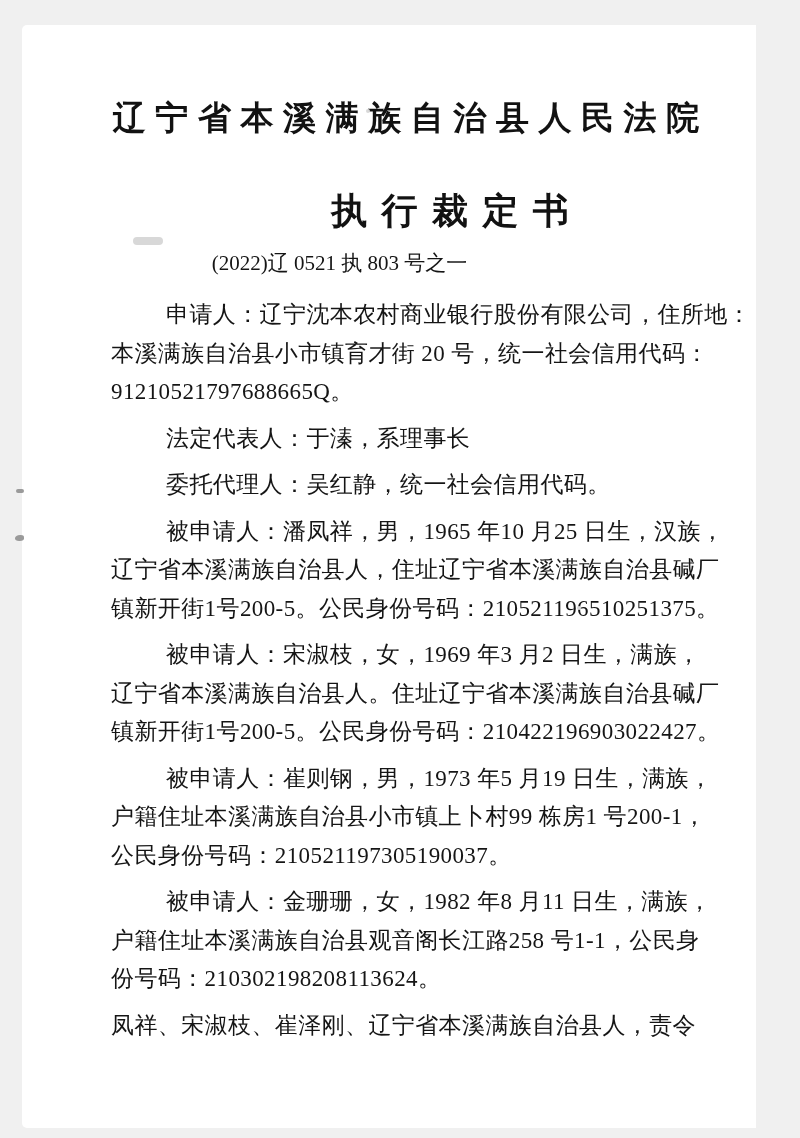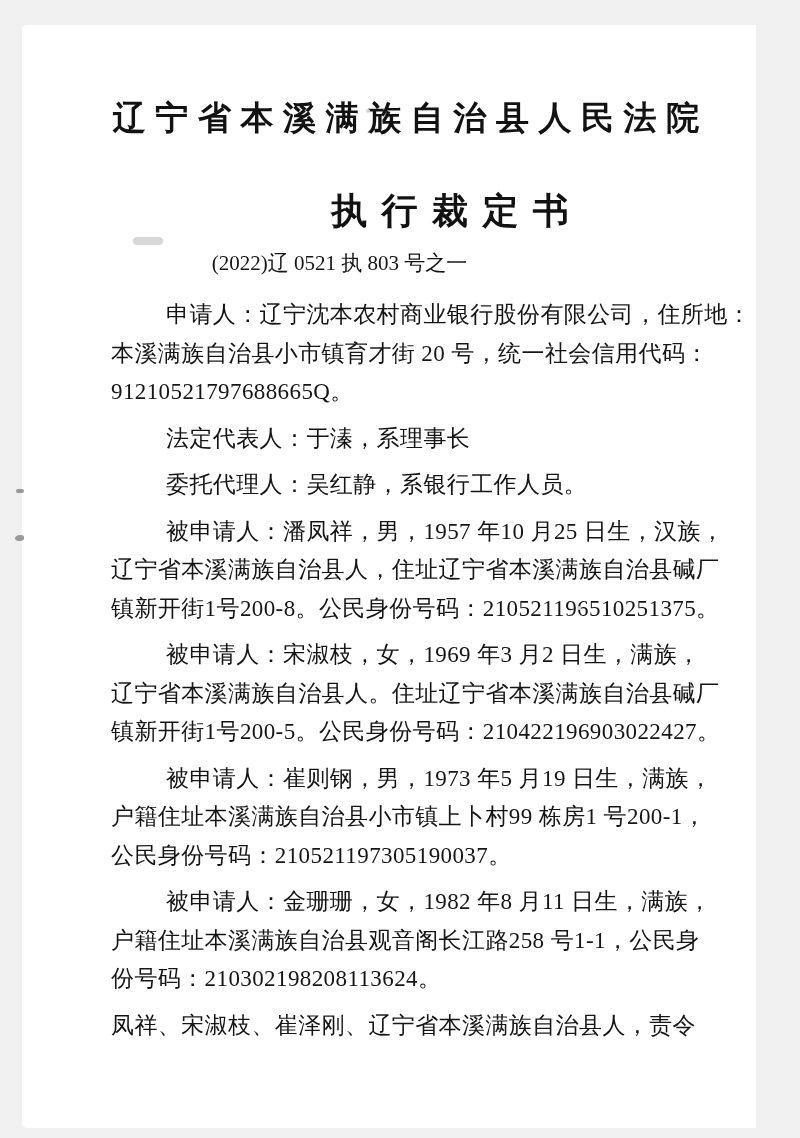--- a/index.html
+++ b/index.html
@@ -106,27 +106,27 @@
         <div class="line indent">申请人：辽宁沈本农村商业银行股份有限公司，住所地：</div>
         <div class="line">本溪满族自治县小市镇育才街 20 号，统一社会信用代码：</div>
         <div class="line">91210521797688665Q。</div>
       </div>
 
       <div class="paragraph">
         <div class="line indent">法定代表人：于溱，系理事长</div>
       </div>
 
       <div class="paragraph">
-        <div class="line indent">委托代理人：吴红静，系银行工作人员。</div>
+        <div class="line indent">委托代理人：吴红静，统一社会信用代码。</div>
       </div>
 
       <div class="paragraph">
-        <div class="line indent">被申请人：潘凤祥，男，1957 年10 月25 日生，汉族，</div>
+        <div class="line indent">被申请人：潘凤祥，男，1965 年10 月25 日生，汉族，</div>
         <div class="line">辽宁省本溪满族自治县人，住址辽宁省本溪满族自治县碱厂</div>
-        <div class="line">镇新开街1号200-8。公民身份号码：210521196510251375。</div>
+        <div class="line">镇新开街1号200-5。公民身份号码：210521196510251375。</div>
       </div>
 
       <div class="paragraph">
         <div class="line indent">被申请人：宋淑枝，女，1969 年3 月2 日生，满族，</div>
         <div class="line">辽宁省本溪满族自治县人。住址辽宁省本溪满族自治县碱厂</div>
         <div class="line">镇新开街1号200-5。公民身份号码：210422196903022427。</div>
       </div>
 
       <div class="paragraph">
         <div class="line indent">被申请人：崔则钢，男，1973 年5 月19 日生，满族，</div>

